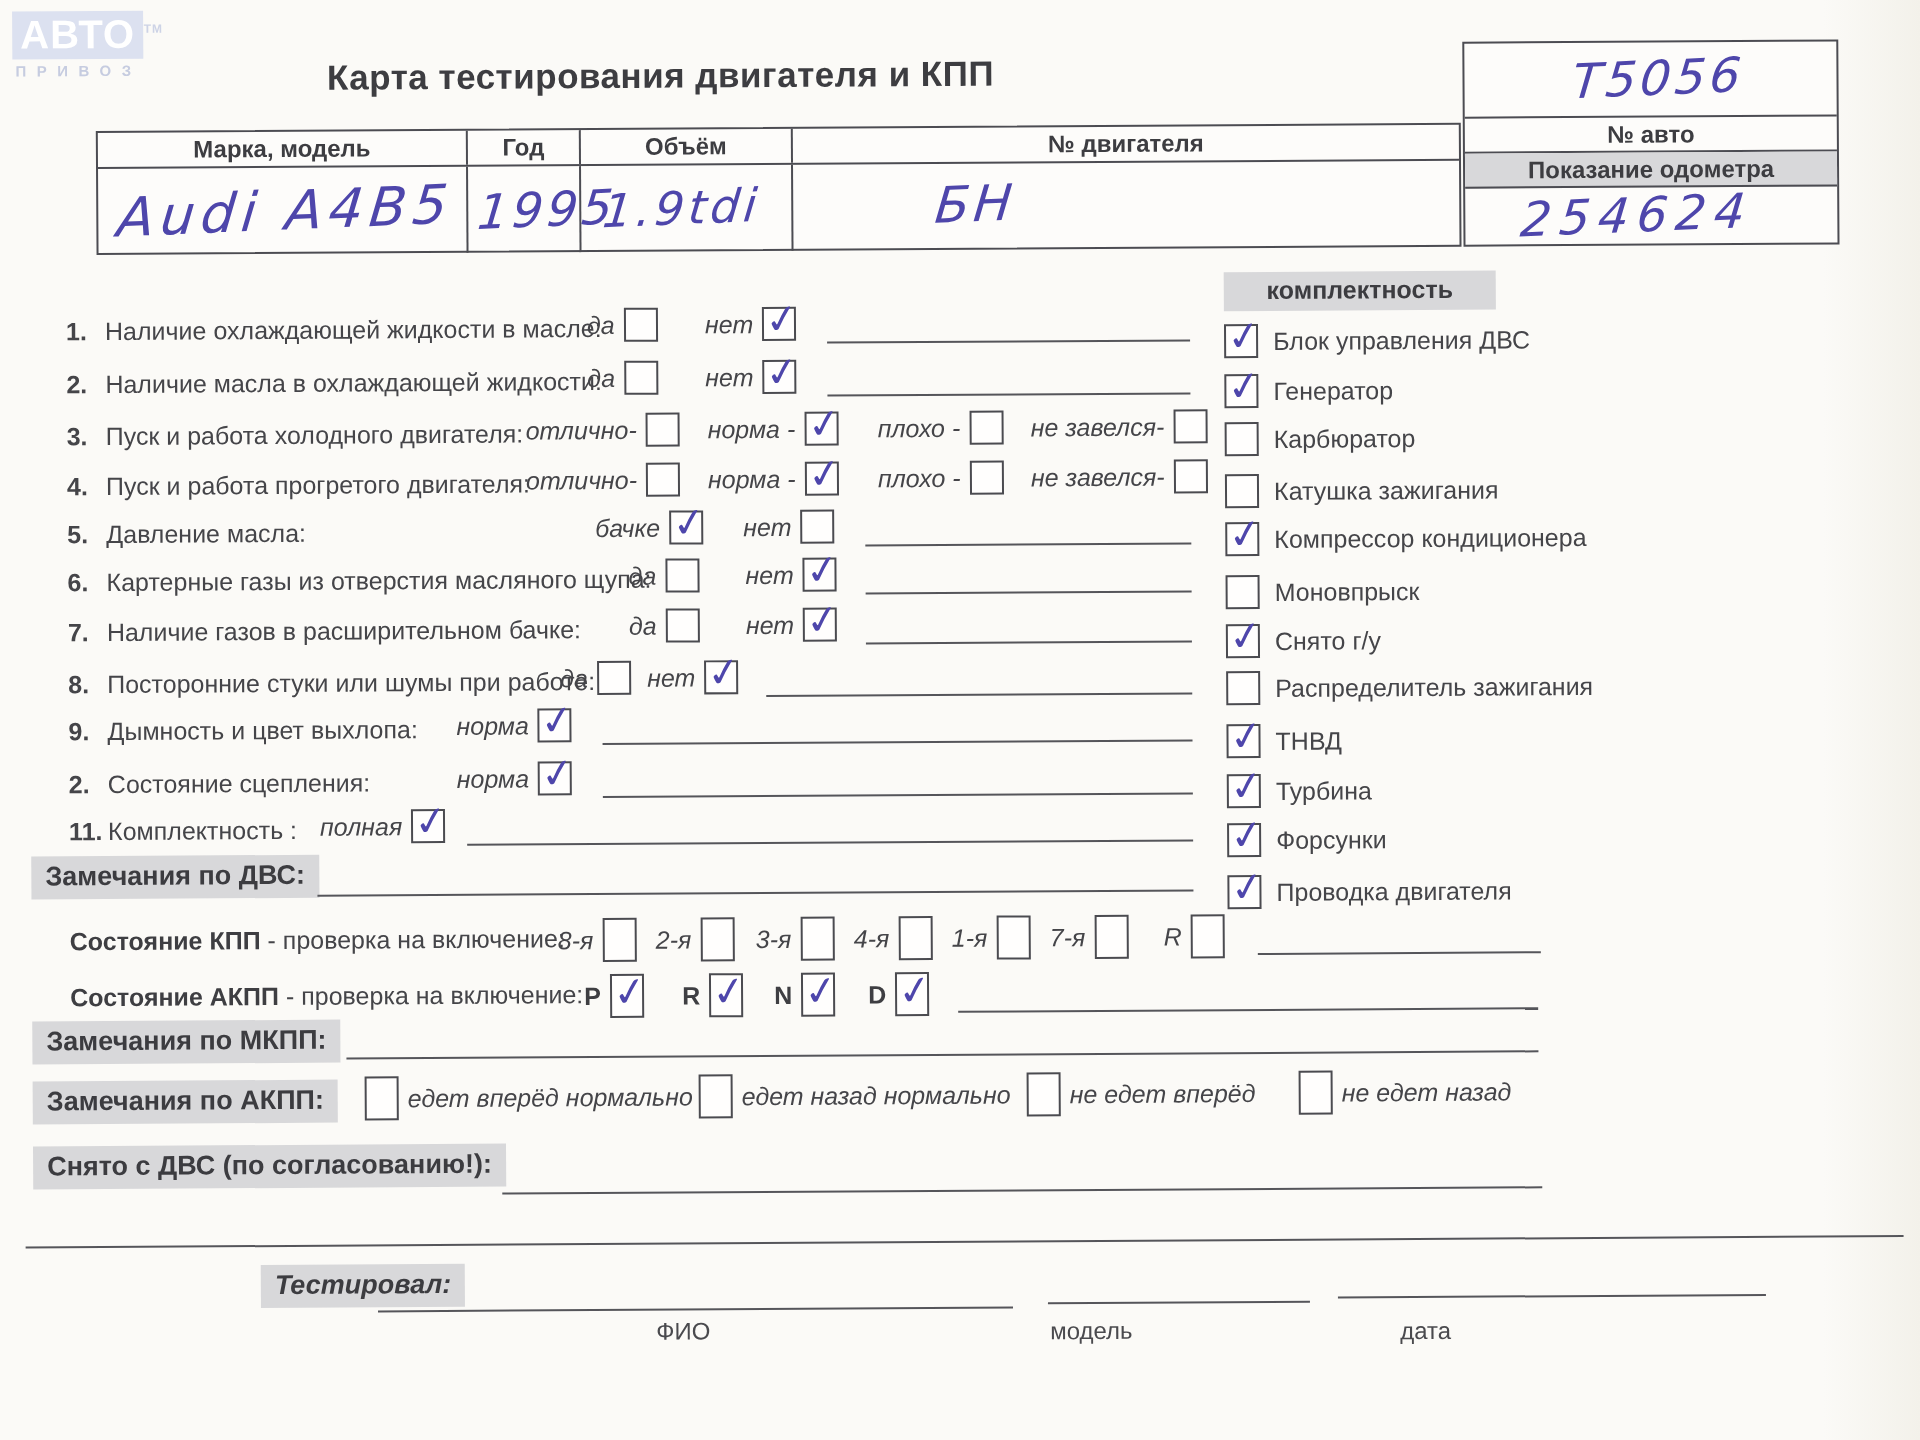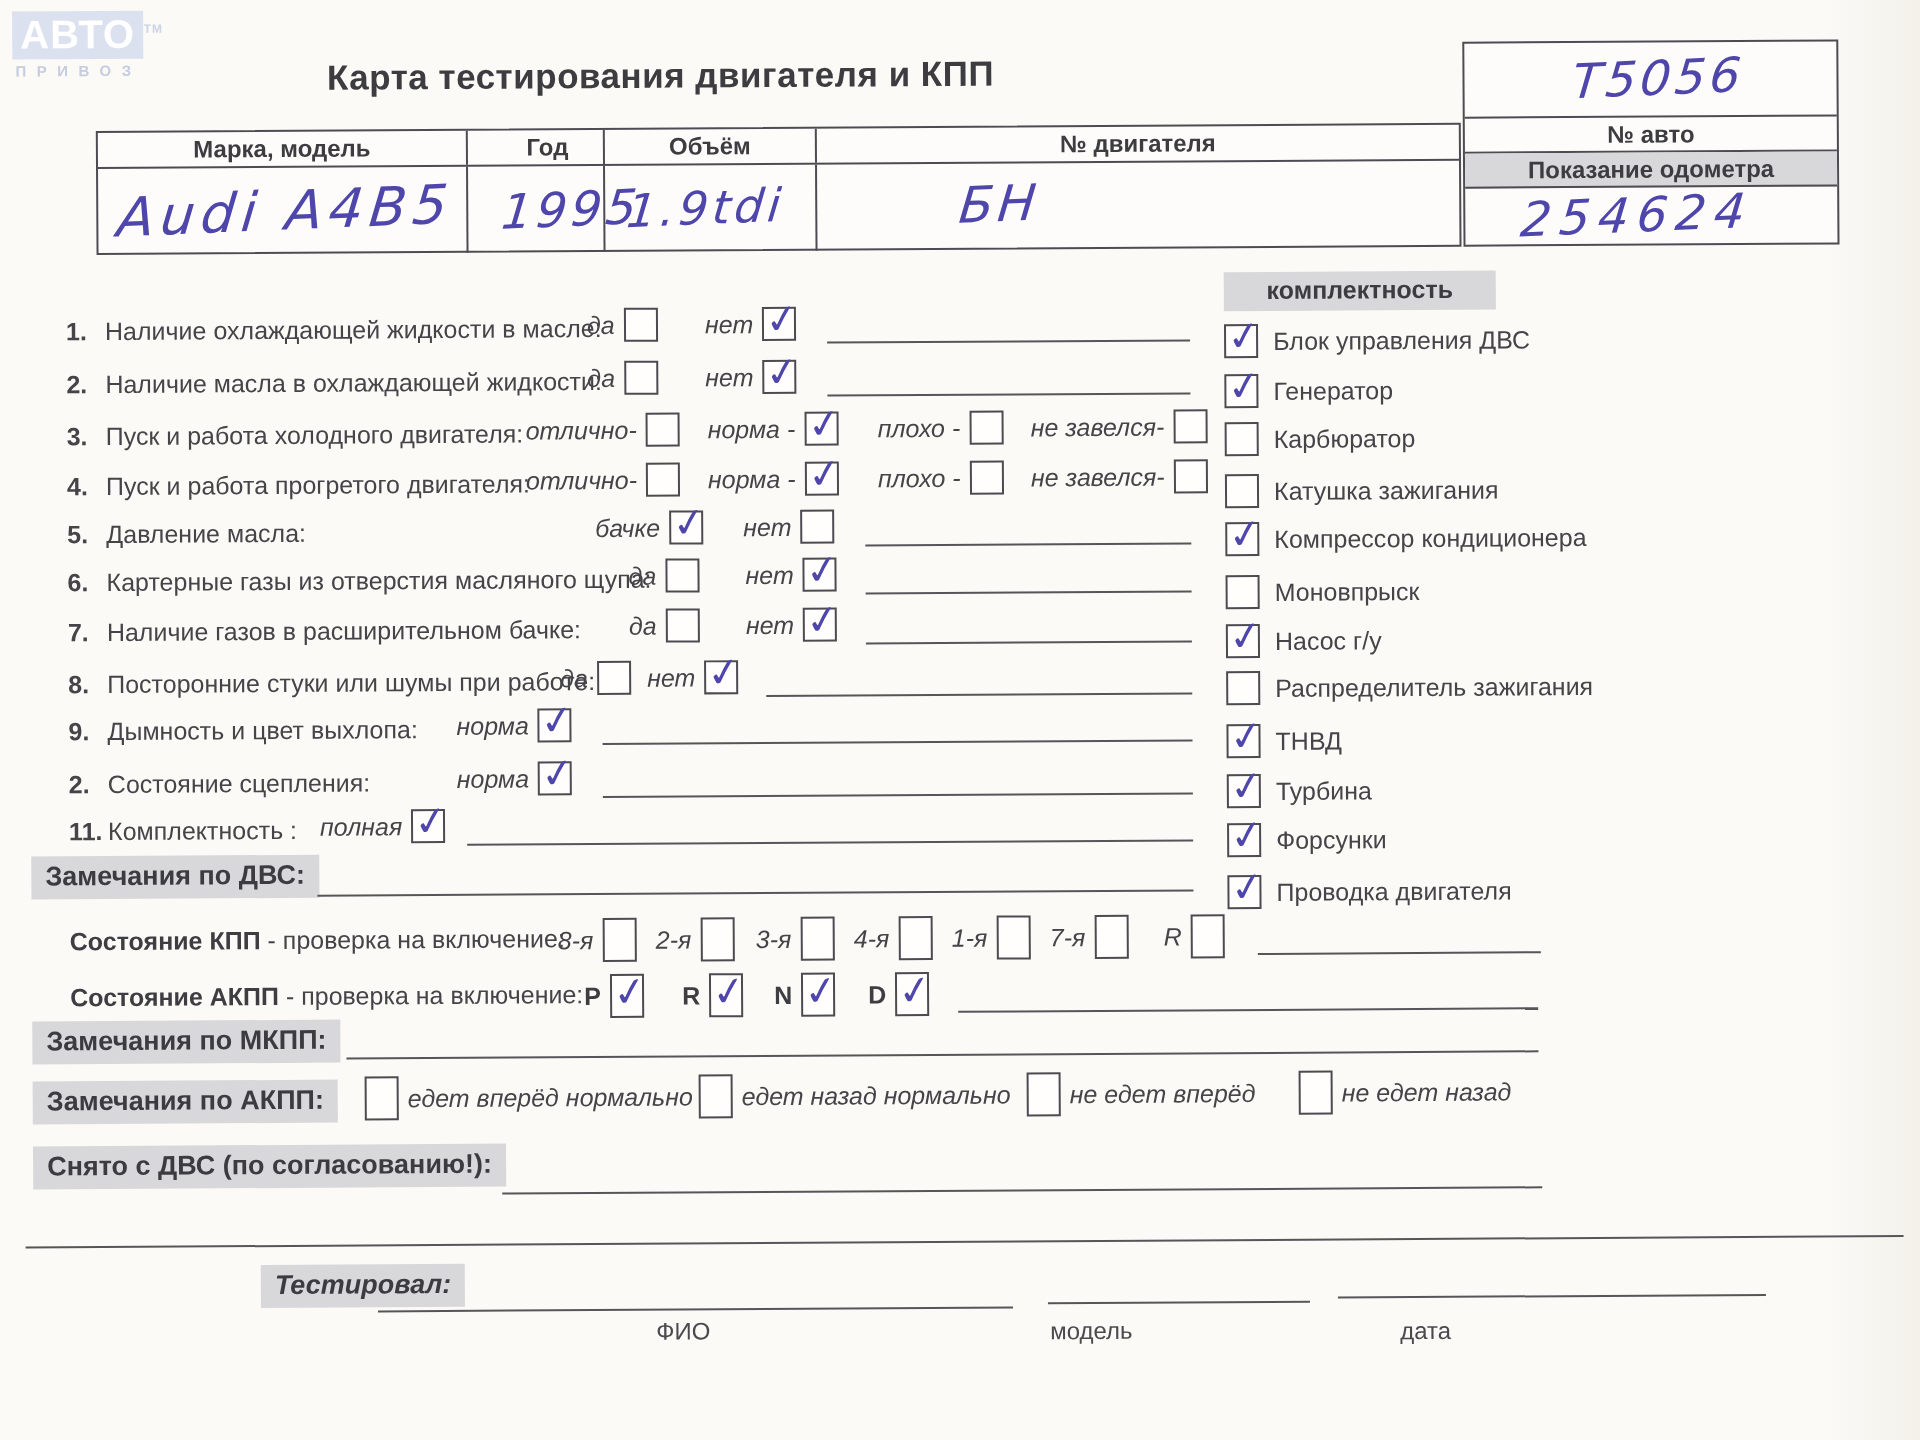--- a/index.html
+++ b/index.html
@@ -26,21 +26,21 @@
   
   .vtable{position:absolute;left:95px;top:128px;width:1365px;height:124px;
     border:2px solid #4c4c52;box-sizing:border-box;background:#fdfcfa;}
   .vhead{display:flex;height:36px;border-bottom:2px solid #4c4c52;box-sizing:border-box;}
   .vhead .hcell{font-weight:bold;font-size:24px;color:#3d3d41;display:flex;align-items:center;justify-content:center;
     border-right:2px solid #4c4c52;box-sizing:border-box;}
   .vhead .hcell:last-child{border-right:none;}
   .vvals{display:flex;height:86px;}
   .vvals .vcell{border-right:2px solid #4c4c52;box-sizing:border-box;display:flex;align-items:center;}
   .vvals .vcell:last-child{border-right:none;}
-  .w1{width:370px;} .w2{width:113px;margin-left:24px;} .w3{width:212px;} .w4{flex:1;}
+  .w1{width:370px;} .w2{width:113px;} .w3{width:212px;} .w4{flex:1;}
 
   .abox{position:absolute;left:1462px;top:47px;width:376px;height:205px;
     border:2px solid #4c4c52;box-sizing:border-box;background:#fdfcfa;display:flex;flex-direction:column;}
   .abox .a-hw{height:74px;border-bottom:2px solid #4c4c52;display:flex;align-items:center;}
   .abox .a-lab{height:33px;border-bottom:2px solid #4c4c52;display:flex;align-items:center;justify-content:center;
     font-weight:bold;font-size:24px;color:#3d3d41;}
   .abox .a-odo{height:33px;border-bottom:2px solid #4c4c52;background:#d8d8da;display:flex;align-items:center;justify-content:center;
     font-weight:bold;font-size:24px;color:#3d3d41;}
   .abox .a-val{flex:1;display:flex;align-items:center;}
 
@@ -393,21 +393,21 @@
   <div class="eitem" style="top:526px">
       <span class="cb checked"></span>
       <span>Компрессор кондиционера</span>
     </div>
   <div class="eitem" style="top:579px">
       <span class="cb"></span>
       <span>Моновпрыск</span>
     </div>
   <div class="eitem" style="top:628px">
       <span class="cb checked"></span>
-      <span>Насос г/у</span>
+      <span>Снято г/у</span>
     </div>
   <div class="eitem" style="top:675px">
       <span class="cb"></span>
       <span>Распределитель зажигания</span>
     </div>
   <div class="eitem" style="top:728px">
       <span class="cb checked"></span>
       <span>ТНВД</span>
     </div>
   <div class="eitem" style="top:778px">

